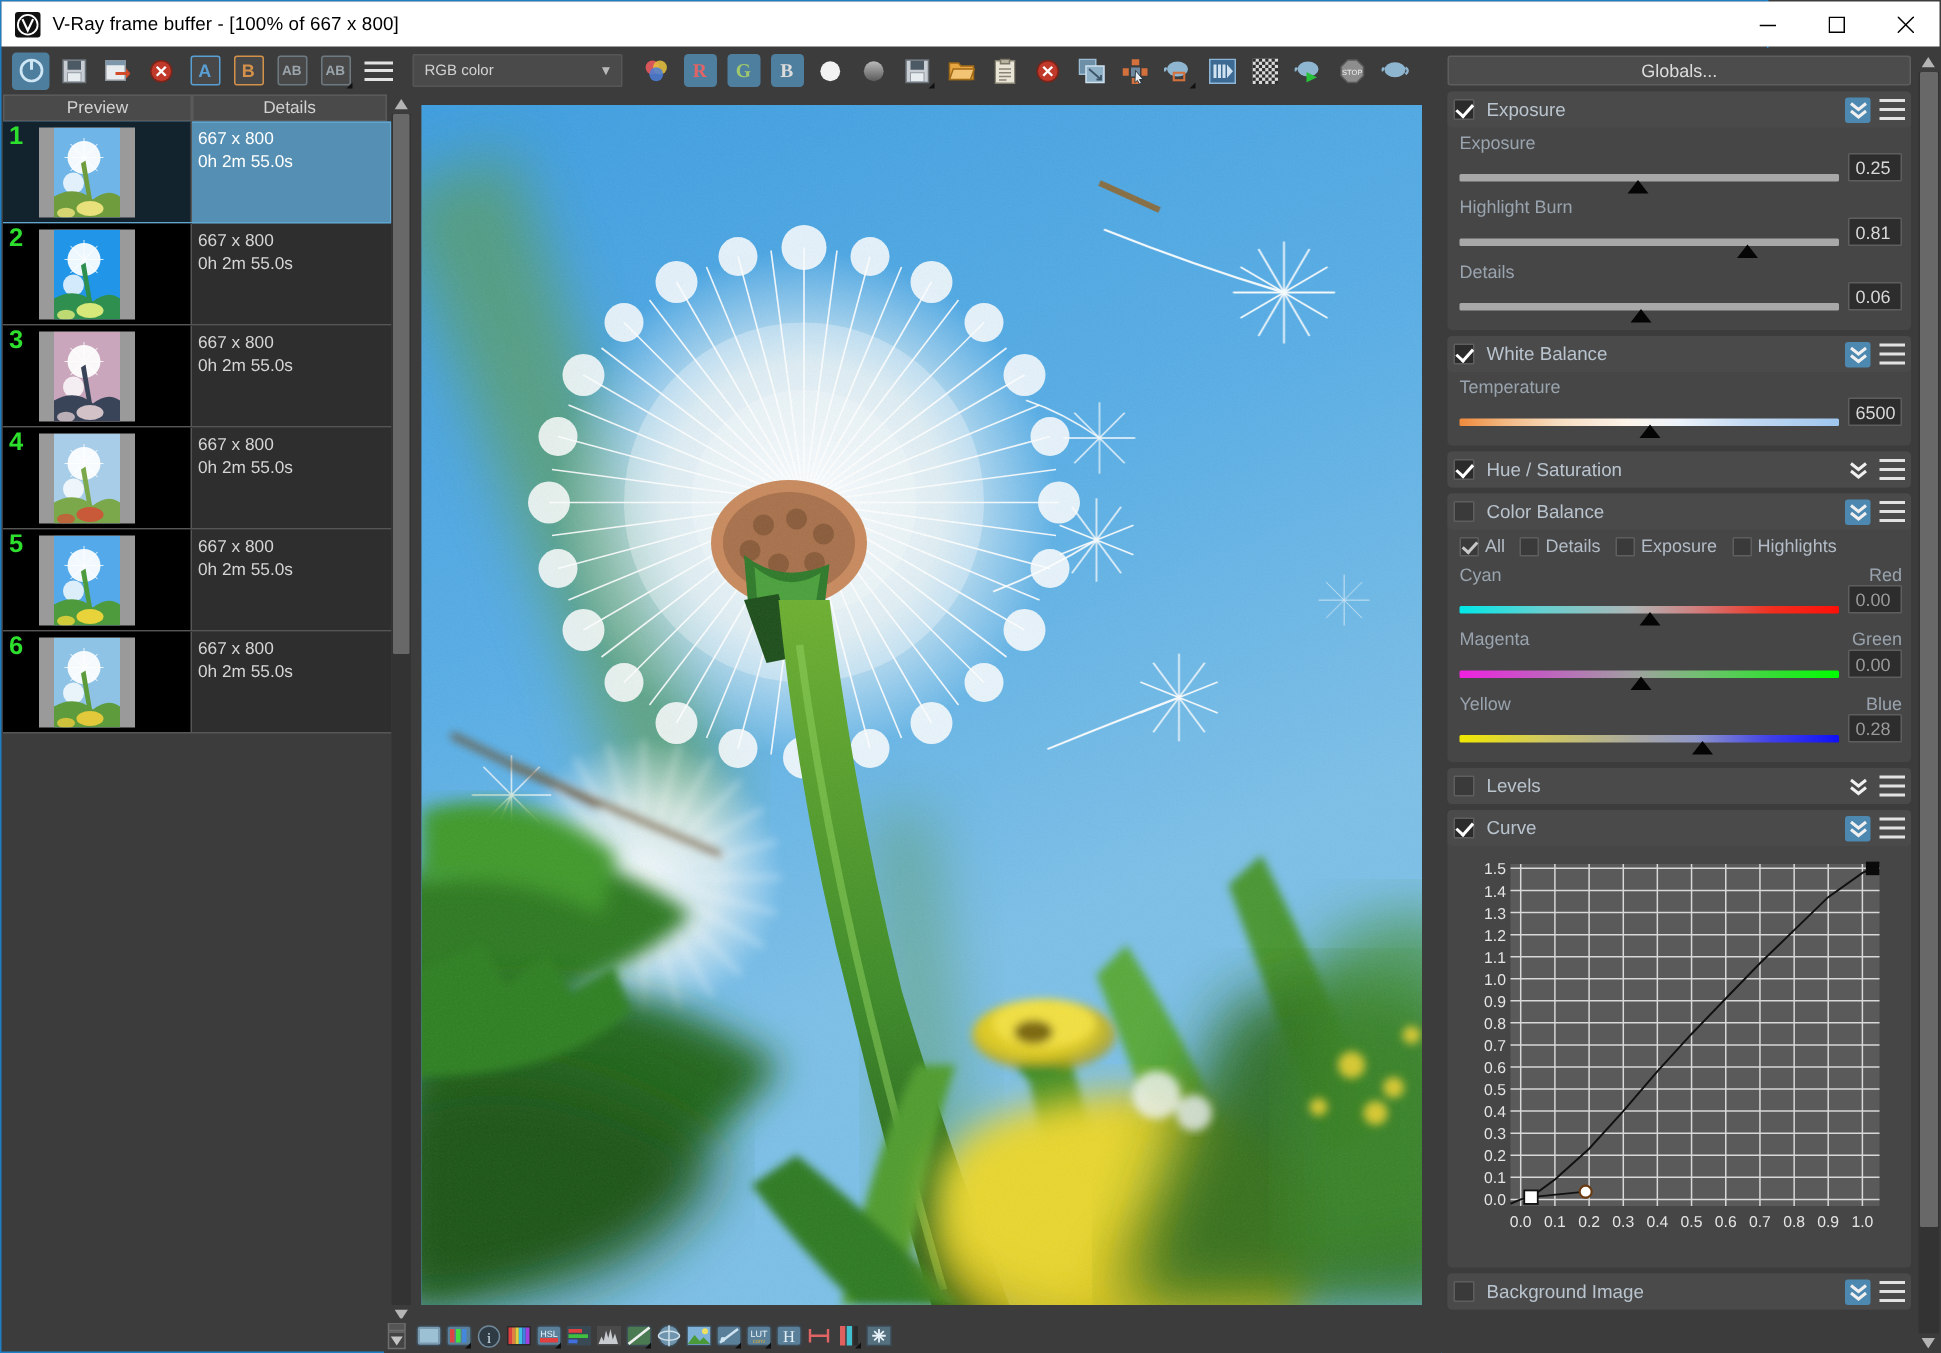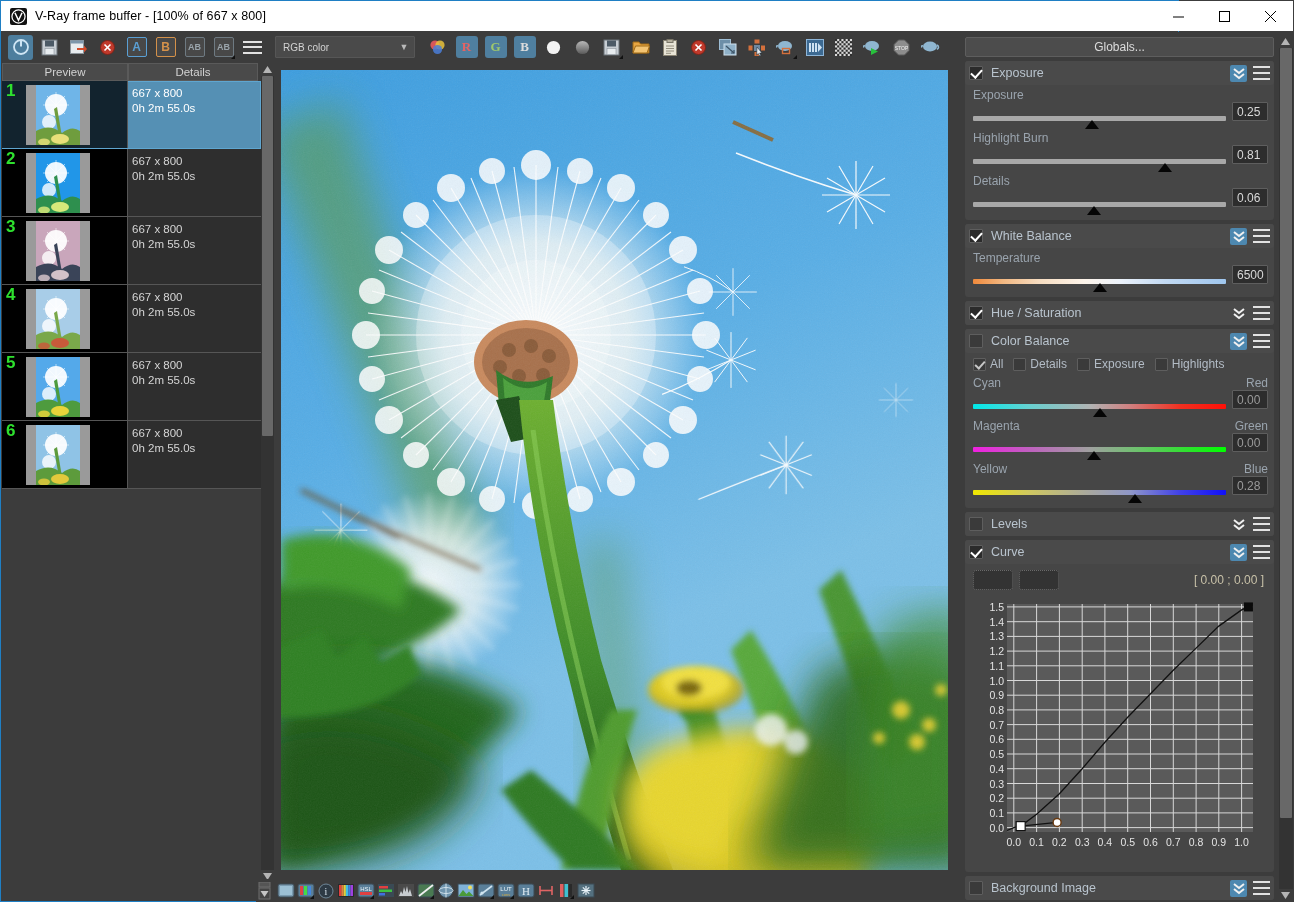--- a/index.html
+++ b/index.html
@@ -1398,25 +1398,20 @@
                     <path d="M2 7 L7 11 L12 7" fill="none" stroke="#f0f0f0" stroke-width="2"></path>
                   </svg>
                 </span>
                 <span class="burger">
                   <i></i>
                   <i></i>
                   <i></i>
                 </span>
               </span>
             </div>
-            <div class="curve-btns">
-              <span class="curve-btn"></span>
-              <span class="curve-btn"></span>
-              <span class="curve-coord">[ 0.00 ; 0.00 ]</span>
-            </div>
             <div class="curve-graph"><svg width="290" height="262" viewBox="0 0 290 262">
                 <rect x="36" y="8" width="246" height="228" fill="#5a5a5a"></rect>
                 <line x1="42.8" y1="8" x2="42.8" y2="236" stroke="#d8d8d8" stroke-width="1"></line>
                 <line x1="65.6" y1="8" x2="65.6" y2="236" stroke="#d8d8d8" stroke-width="1"></line>
                 <line x1="88.4" y1="8" x2="88.4" y2="236" stroke="#d8d8d8" stroke-width="1"></line>
                 <line x1="111.2" y1="8" x2="111.2" y2="236" stroke="#d8d8d8" stroke-width="1"></line>
                 <line x1="133.9" y1="8" x2="133.9" y2="236" stroke="#d8d8d8" stroke-width="1"></line>
                 <line x1="156.7" y1="8" x2="156.7" y2="236" stroke="#d8d8d8" stroke-width="1"></line>
                 <line x1="179.5" y1="8" x2="179.5" y2="236" stroke="#d8d8d8" stroke-width="1"></line>
                 <line x1="202.3" y1="8" x2="202.3" y2="236" stroke="#d8d8d8" stroke-width="1"></line>

